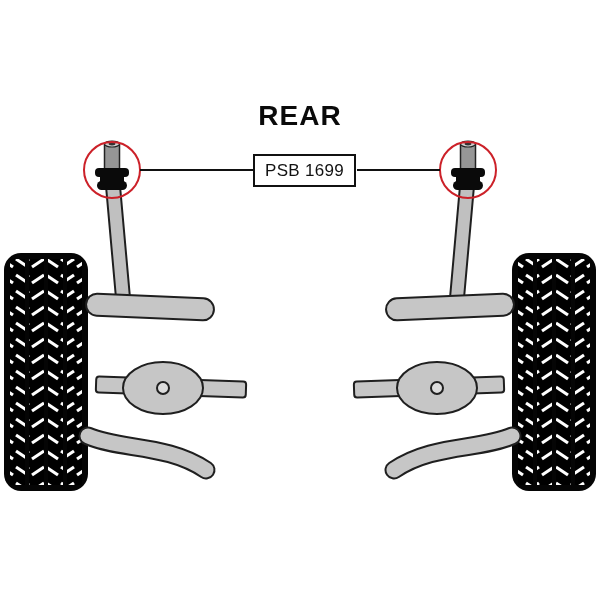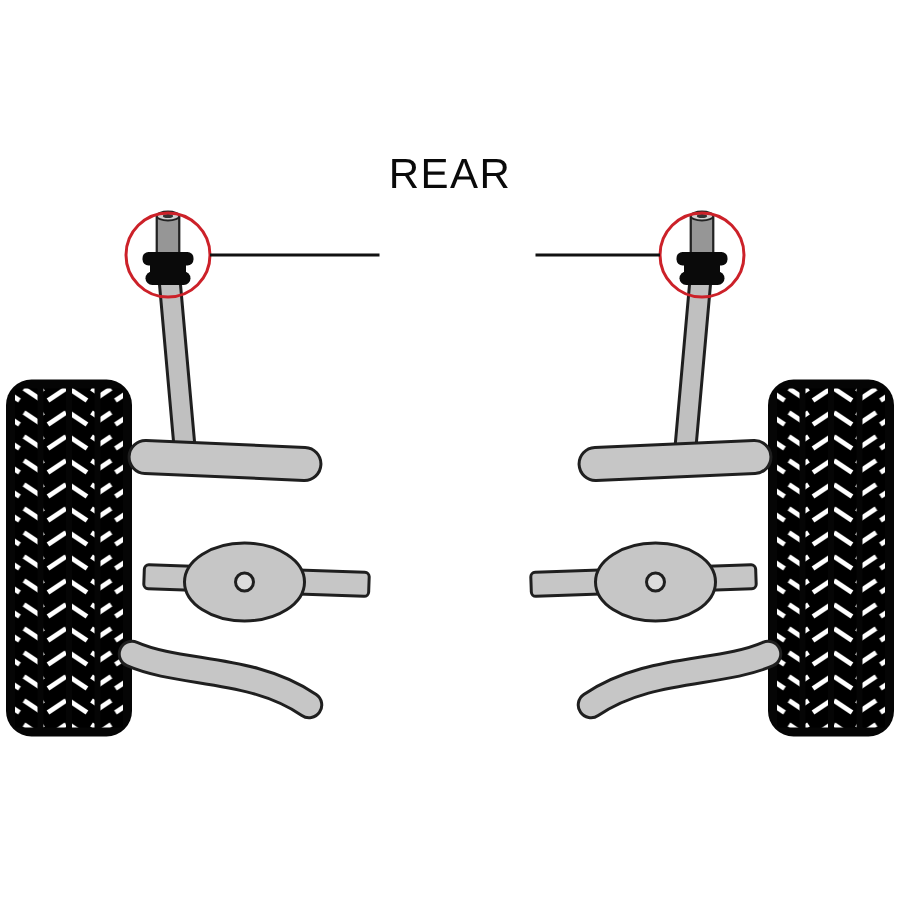--- a/index.html
+++ b/index.html
@@ -20,21 +20,21 @@
     left: 0;
     top: 0;
   }
   .diagram-title {
     position: absolute;
     left: 0;
     top: 100px;
     width: 100%;
     text-align: center;
     font-size: 28px;
-    font-weight: normal;
+    font-weight: bold;
     letter-spacing: 1px;
     color: #0a0a0a;
     user-select: none;
   }
   .part-label-box {
     position: absolute;
     left: 253px;
     top: 154px;
     width: 103px;
     height: 33px;
@@ -107,14 +107,17 @@
 
     <use href="#suspension-side"></use>
     <use href="#suspension-side" transform="translate(600 0) scale(-1 1)"></use>
 
     <line x1="140" y1="170" x2="253" y2="170" stroke="#111111" stroke-width="2"></line>
     <line x1="357" y1="170" x2="440" y2="170" stroke="#111111" stroke-width="2"></line>
   </svg>
 
   <div class="diagram-title">REAR</div>
 
+  <div class="part-label-box">
+    <span>PSB 1699</span>
+  </div>
 
 </div>
 
 </body></html>

